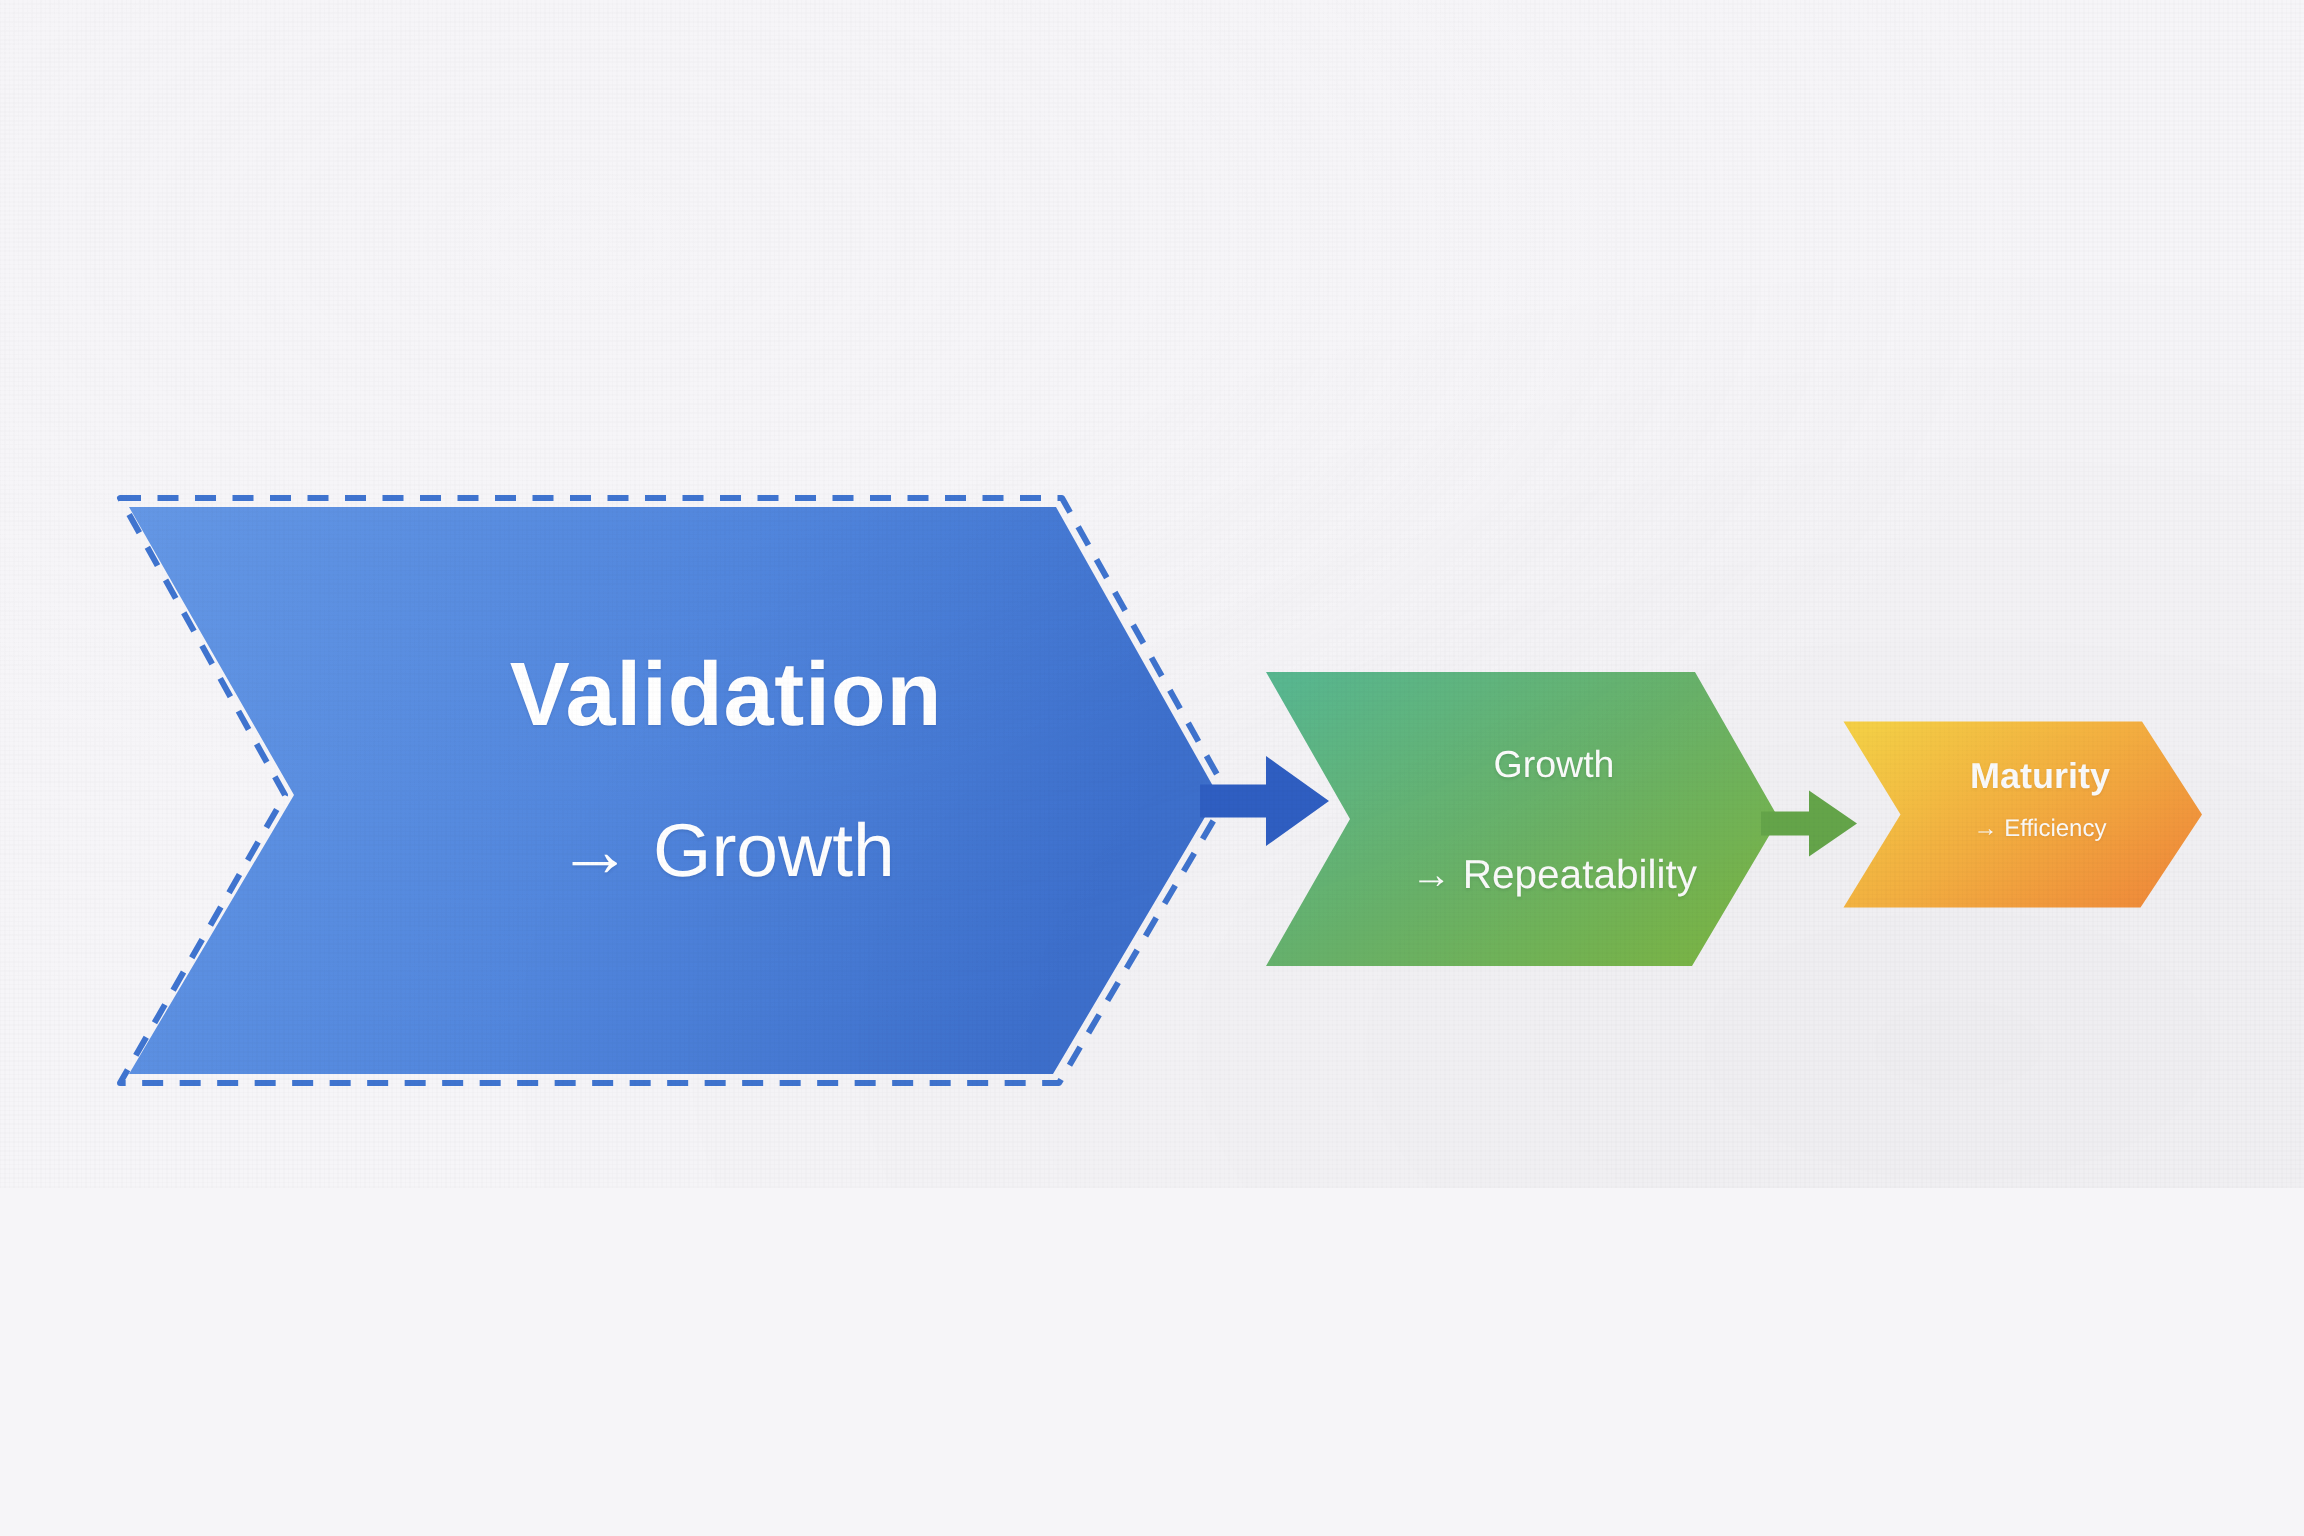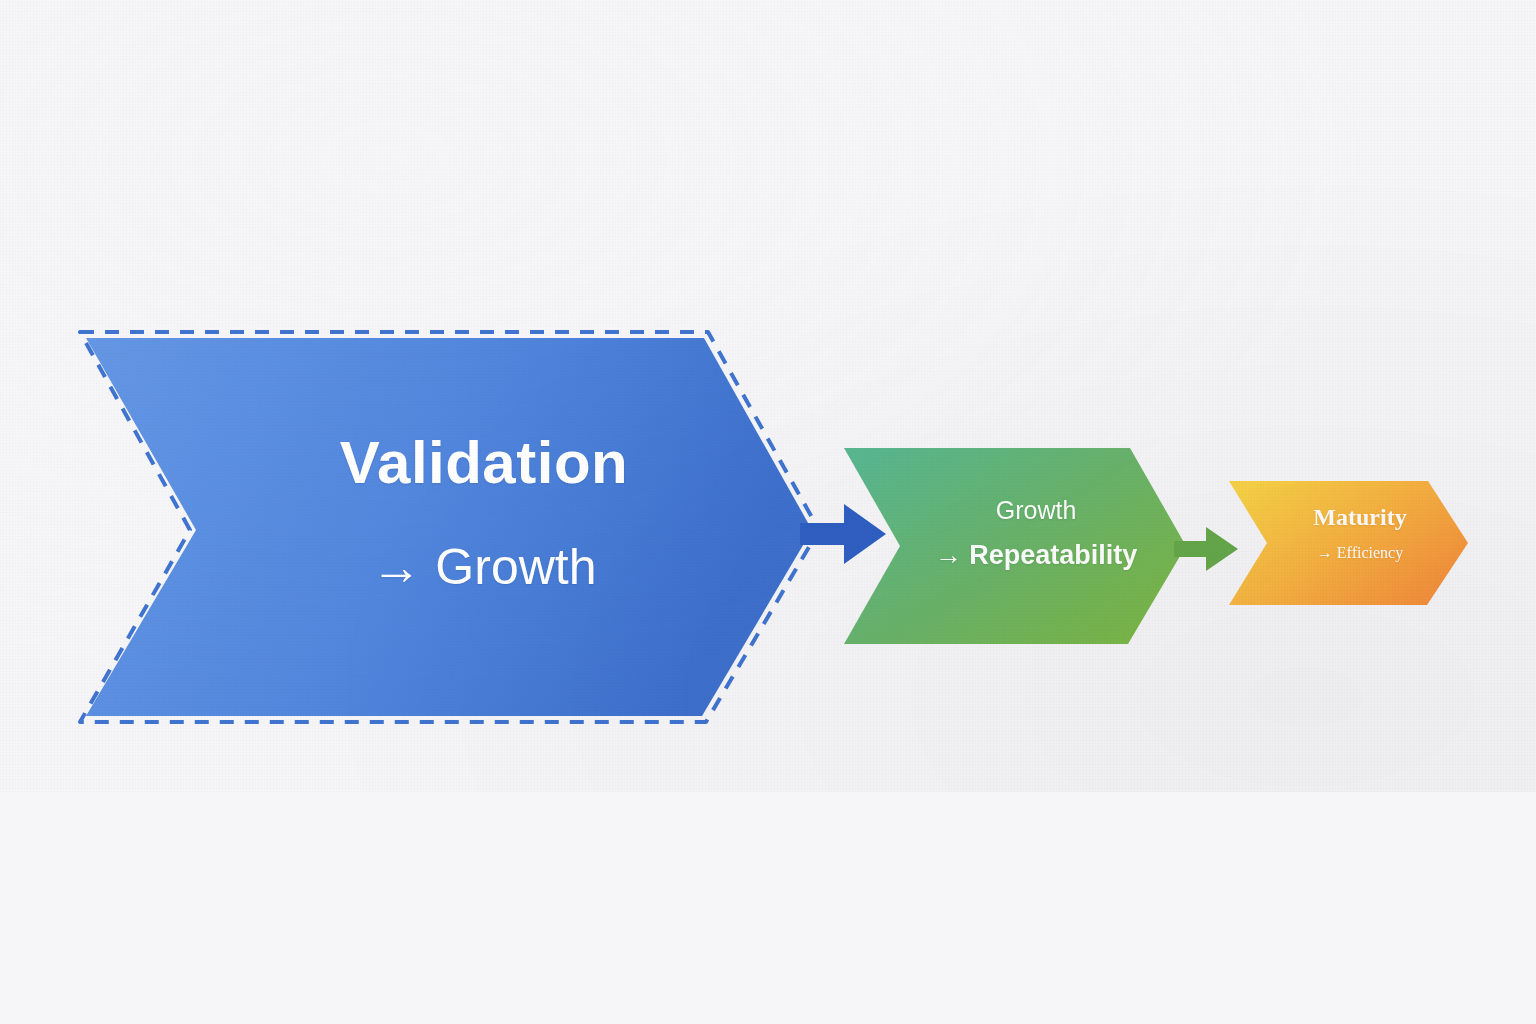--- a/index.html
+++ b/index.html
@@ -91,23 +91,23 @@
     width: 348px;
     height: 204px;
   }
   #stage-growth .title {
     top: 52px;
     font-size: 25px;
     font-weight: normal;
     text-shadow: 0 1px 2px rgba(30,80,40,0.16);
   }
   #stage-growth .subtitle {
-    top: 96px;
+    top: 124px;
     font-size: 27px;
-    font-weight: bold;
+    font-weight: normal;
     text-shadow: 0 1px 2px rgba(30,80,40,0.14);
   }
   #stage-growth .label-box {
     position: absolute;
     left: 62px;
     right: 18px;
     top: 0;
     bottom: 0;
   }
 
@@ -129,21 +129,20 @@
     font-size: 16px;
     font-weight: normal;
     text-shadow: 0 1px 2px rgba(140,80,10,0.14);
   }
   #stage-maturity .label-box {
     position: absolute;
     left: 38px;
     right: 14px;
     top: 0;
     bottom: 0;
-    font-family: Liberation Serif, serif;
   }
 
   
   #connector-1 {
     left: 798px;
     top: 496px;
     width: 90px;
     height: 76px;
     z-index: 6;
   }

